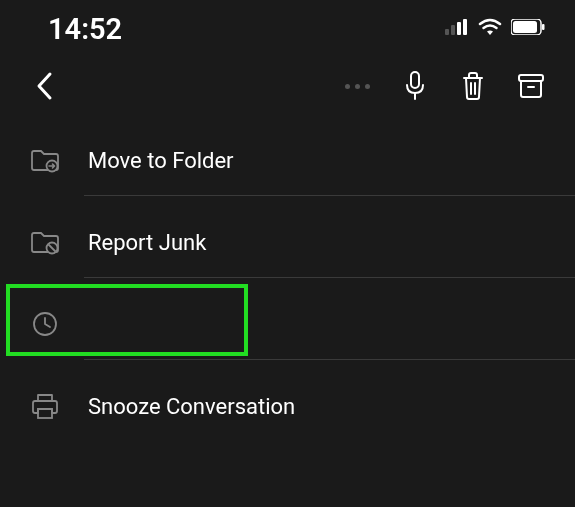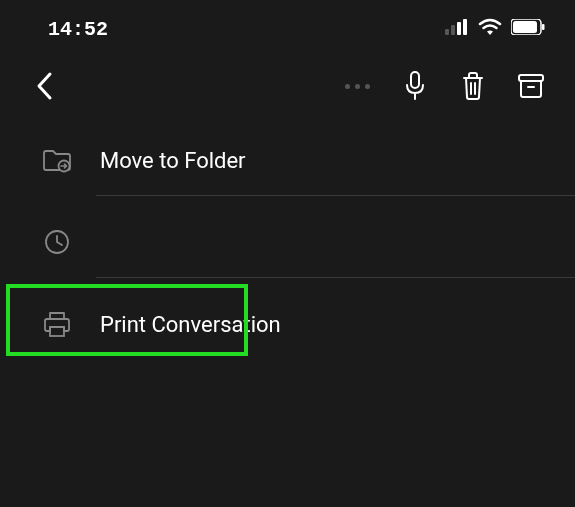--- a/index.html
+++ b/index.html
@@ -16,24 +16,23 @@
       overflow: hidden;
     }
     .status-bar {
       display: flex;
       justify-content: space-between;
       align-items: center;
       padding: 14px 30px 10px 48px;
       height: 54px;
     }
     .status-time {
-      font-size: 20px;
+      font-size: 29px;
       font-weight: 600;
       color: #ffffff;
-      font-family: Liberation Mono, monospace;
     }
     .status-right {
       display: flex;
       align-items: center;
       gap: 8px;
     }
     .toolbar {
       display: flex;
       align-items: center;
       justify-content: space-between;
@@ -52,21 +51,21 @@
     .toolbar-icon {
       width: 44px;
       height: 44px;
       display: flex;
       align-items: center;
       justify-content: center;
     }
     .menu-list {
       display: flex;
       flex-direction: column;
-      padding-left: 12px;
+      padding-left: 0;
       gap: 10px;
     }
     .menu-item {
       display: flex;
       align-items: center;
       height: 72px;
       padding-left: 28px;
       position: relative;
     }
     .menu-item-icon {
@@ -190,37 +189,48 @@
         <path d="M 2 6 Q 2 4 4 4 L 11 4 L 14 7 L 26 7 Q 28 7 28 9 L 28 21 Q 28 23 26 23 L 4 23 Q 2 23 2 21 Z" fill="none" stroke="#888" stroke-width="1.8"></path>
         <circle cx="22" cy="19" r="5.5" fill="#1a1a1a" stroke="#888" stroke-width="1.8"></circle>
         <path d="M 19 19 L 24 19 M 22.5 17 L 24.5 19 L 22.5 21" stroke="#888" stroke-width="1.6" fill="none" stroke-linecap="round" stroke-linejoin="round"></path>
       </svg>
     </div>
     <div class="menu-item-label">Move to Folder</div>
     <div class="menu-item-divider"></div>
   </div>
 
 
+  <div class="menu-item">
+    <div class="menu-item-icon">
+      <svg width="30" height="26" viewBox="0 0 30 26">
+        <path d="M 2 6 Q 2 4 4 4 L 11 4 L 14 7 L 26 7 Q 28 7 28 9 L 28 21 Q 28 23 26 23 L 4 23 Q 2 23 2 21 Z" fill="none" stroke="#888" stroke-width="1.8"></path>
+        <circle cx="22" cy="19" r="5.5" fill="#1a1a1a" stroke="#888" stroke-width="1.8"></circle>
+        <line x1="18.5" y1="15.5" x2="25.5" y2="22.5" stroke="#888" stroke-width="1.8"></line>
+      </svg>
+    </div>
+    <div class="menu-item-label">Report Junk</div>
+    <div class="menu-item-divider"></div>
+  </div>
 
   <div class="menu-item">
     <div class="menu-item-icon">
       <svg width="28" height="28" viewBox="0 0 28 28">
         <circle cx="14" cy="14" r="11" fill="none" stroke="#888" stroke-width="1.8"></circle>
         <path d="M 14 8 L 14 14 L 19 17" stroke="#888" stroke-width="1.8" fill="none" stroke-linecap="round" stroke-linejoin="round"></path>
       </svg>
     </div>
     <div class="menu-item-divider"></div>
   </div>
 
   <div class="menu-item">
     <div class="menu-item-icon">
       <svg width="30" height="28" viewBox="0 0 30 28">
         <path d="M 8 9 L 8 3 L 22 3 L 22 9" fill="none" stroke="#888" stroke-width="1.8" stroke-linejoin="round"></path>
         <path d="M 5 9 L 25 9 Q 27 9 27 11 L 27 19 Q 27 21 25 21 L 22 21 L 22 17 L 8 17 L 8 21 L 5 21 Q 3 21 3 19 L 3 11 Q 3 9 5 9 Z" fill="none" stroke="#888" stroke-width="1.8"></path>
         <rect x="8" y="17" width="14" height="9" fill="none" stroke="#888" stroke-width="1.8"></rect>
       </svg>
     </div>
-    <div class="menu-item-label">Print Conversation</div>
+    <div class="menu-item-label">Snooze Conversation</div>
   </div>
 
 </div>
 
 <div class="highlight-box" style="left:6px; top:284px; width:242px; height:72px;"></div>
 
 </body></html>

